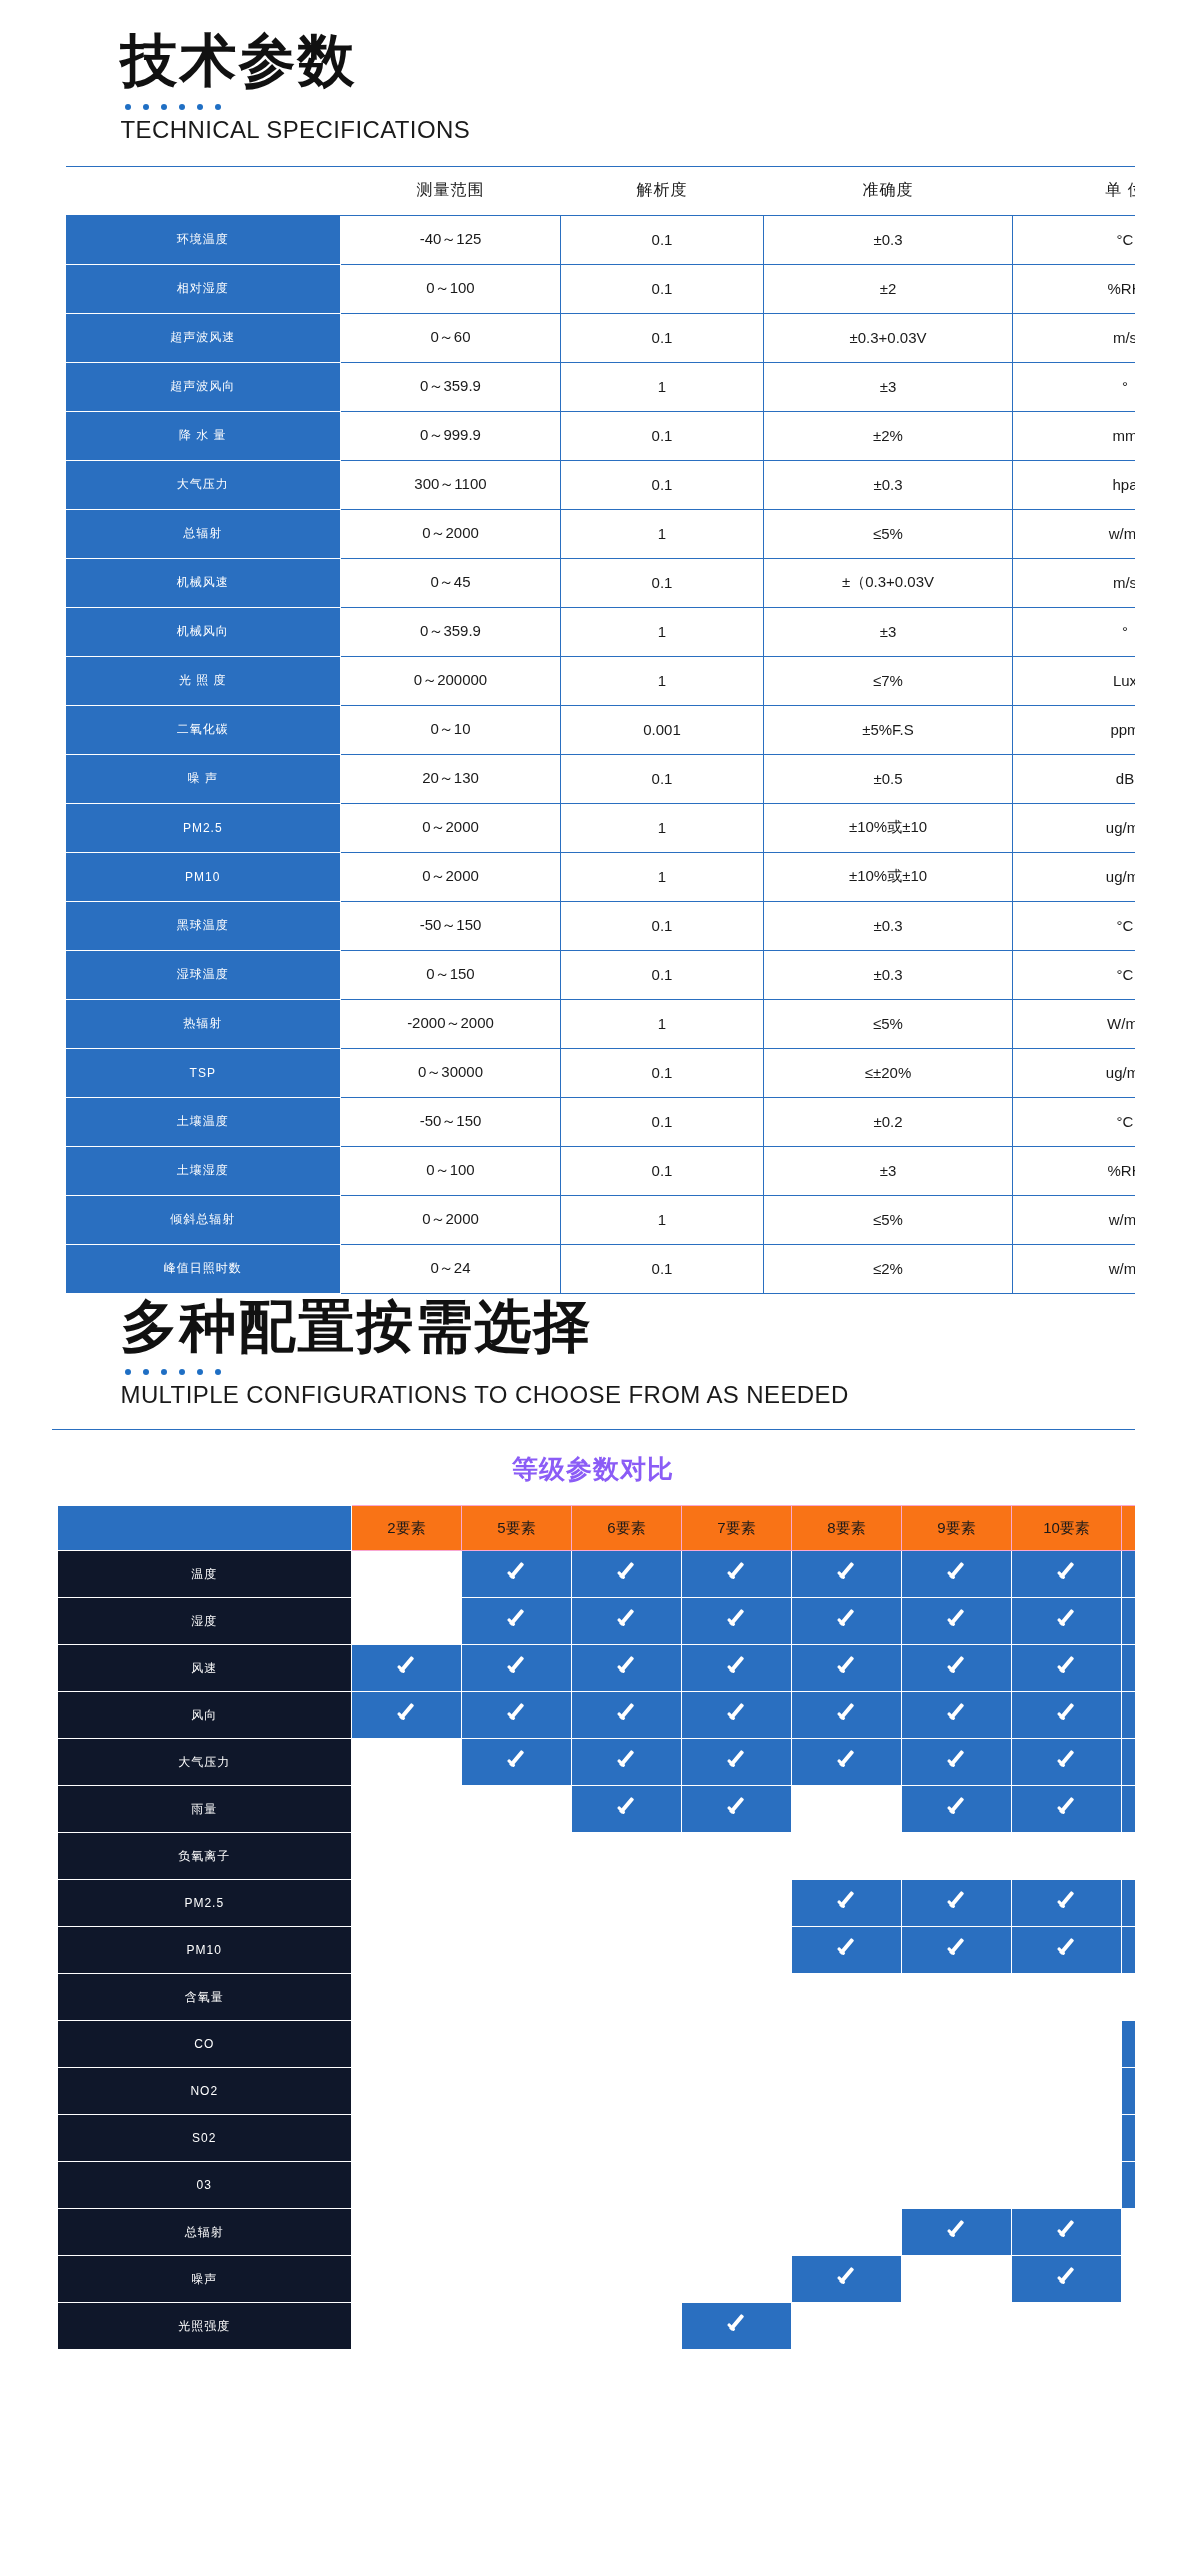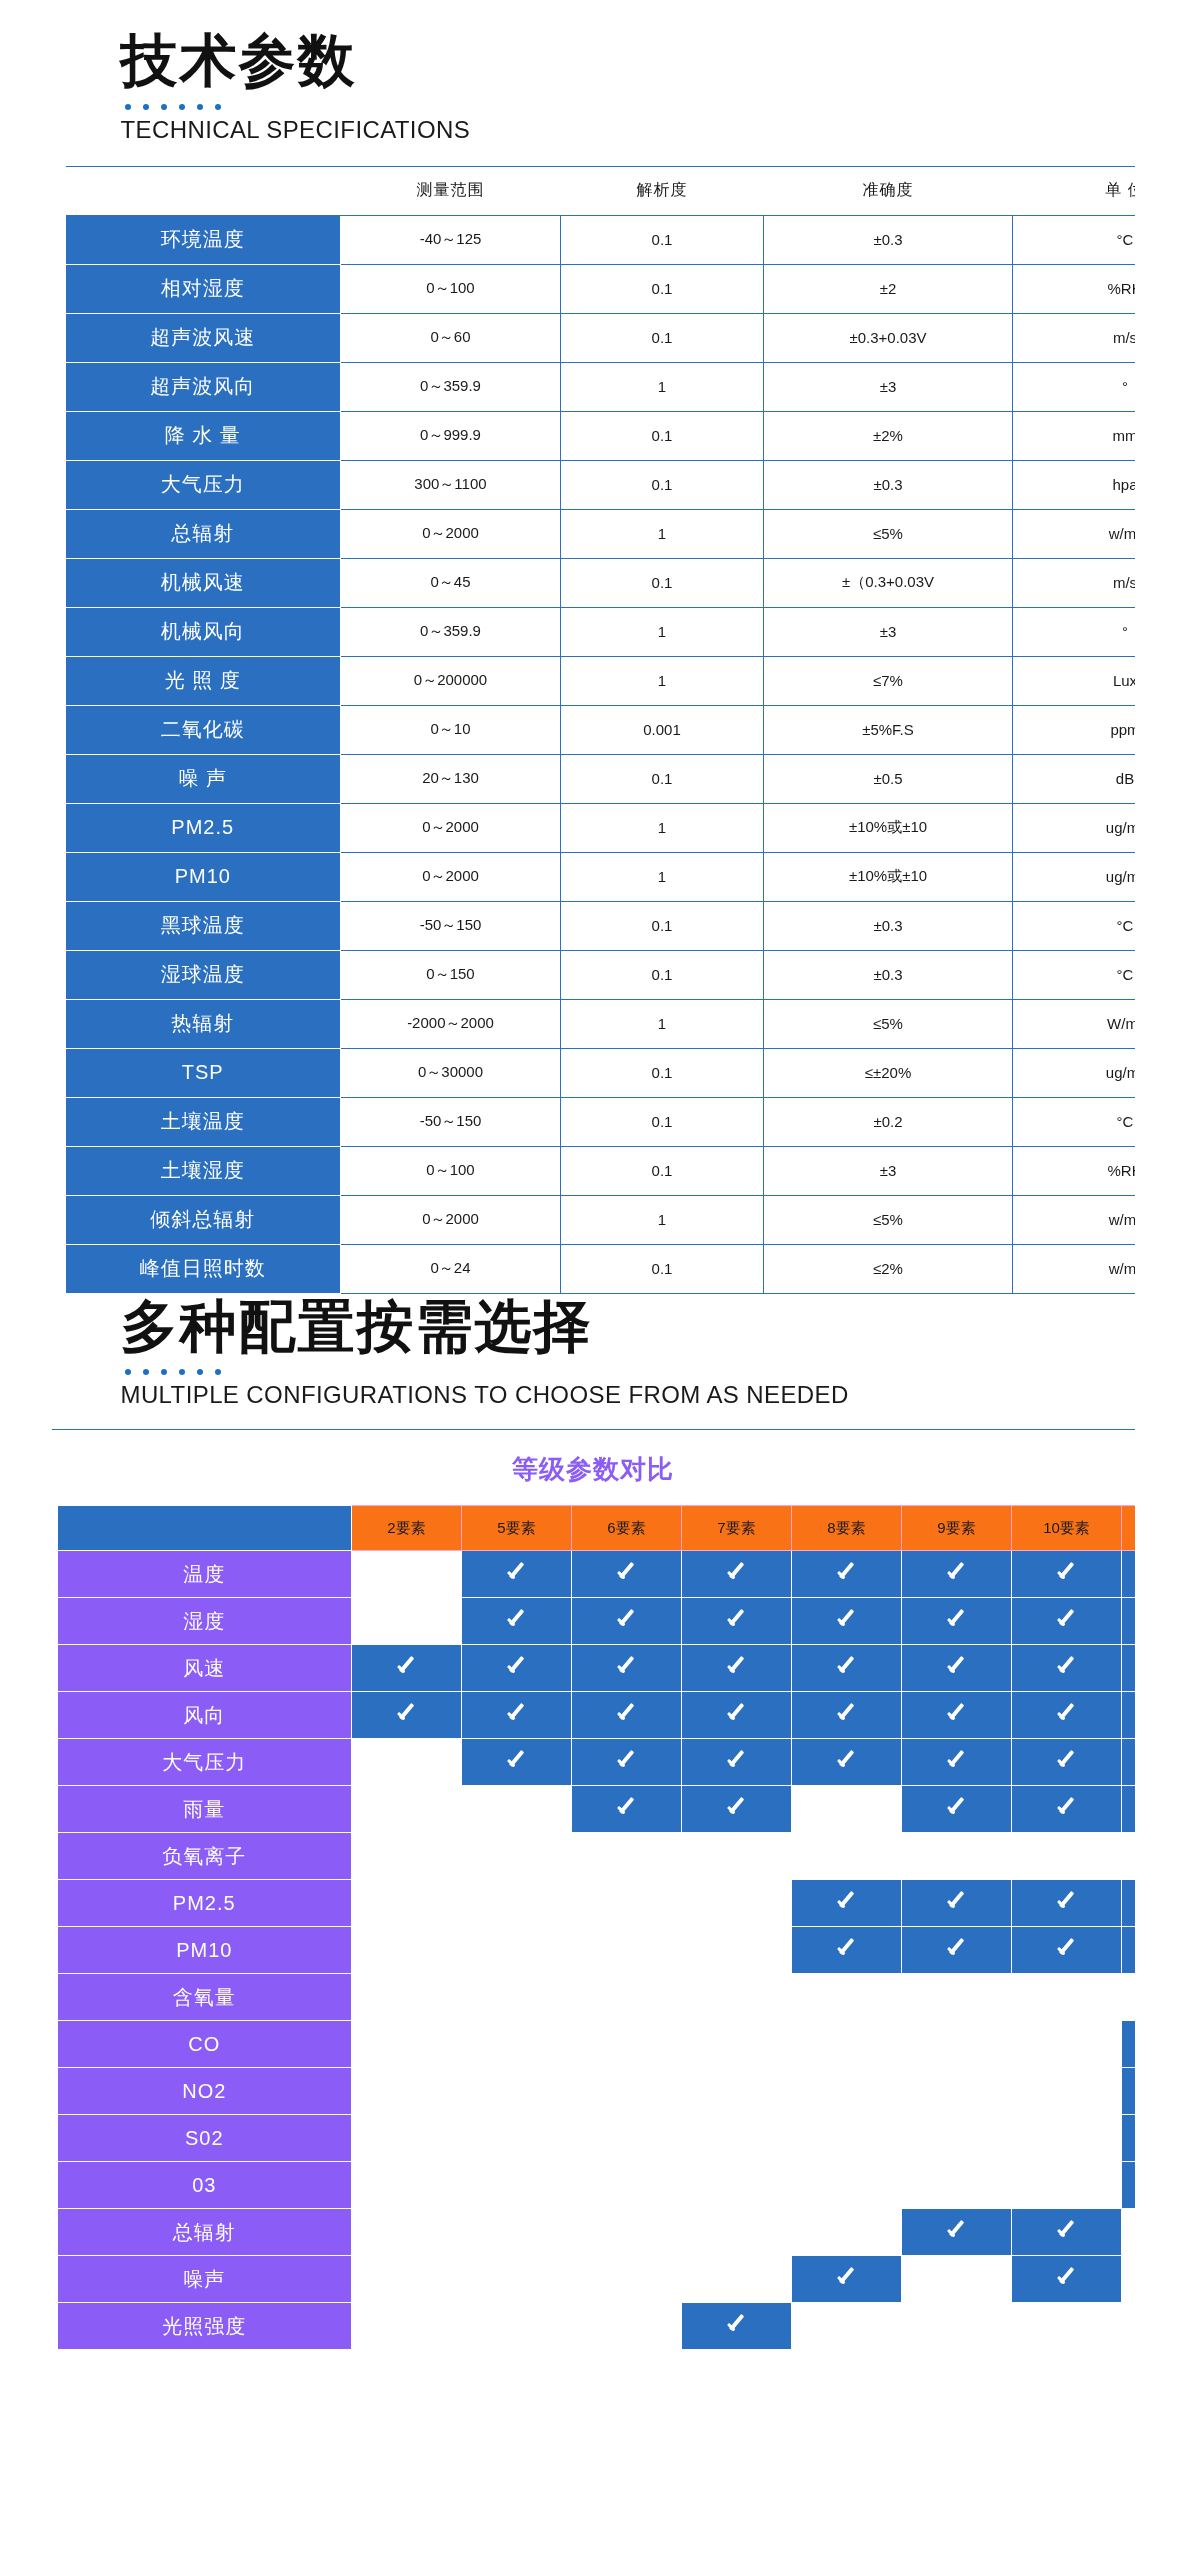--- a/index.html
+++ b/index.html
@@ -80,21 +80,21 @@
   table.spec tbody td {
     height: 49px;
     font-size: 15px;
     text-align: center;
     color: #1a1a1a;
     border: 1px solid #2a6fc0;
   }
   table.spec tbody td.name {
     background: #2a6fc0;
     color: #ffffff;
-    font-size: 20px;
+    font-size: 12px;
     letter-spacing: 1px;
     border: 1px solid #ffffff;
     border-left: none;
   }
   table.spec tbody tr:first-child td.name { border-top-color: #2a6fc0; }
   sup { font-size: 9px; vertical-align: super; }
 
   
   .rule {
     width: 1187px;
@@ -135,23 +135,23 @@
     border: 1px solid #ffffff;
     border-left: none;
   }
   table.cfg tbody td {
     height: 47px;
     border: 1px solid #ffffff;
     text-align: center;
     vertical-align: middle;
   }
   table.cfg tbody td.name {
-    background: #8b5cf6;
+    background: #0f172a;
     color: #ffffff;
-    font-size: 20px;
+    font-size: 12px;
     letter-spacing: 1px;
     border-left: none;
   }
   table.cfg tbody td.cell { background: #ffffff; }
   table.cfg tbody td.cell.on { background: #2a6fc0; }
   .tick {
     display: inline-block;
     width: 26px; height: 26px;
     position: relative;
   }

